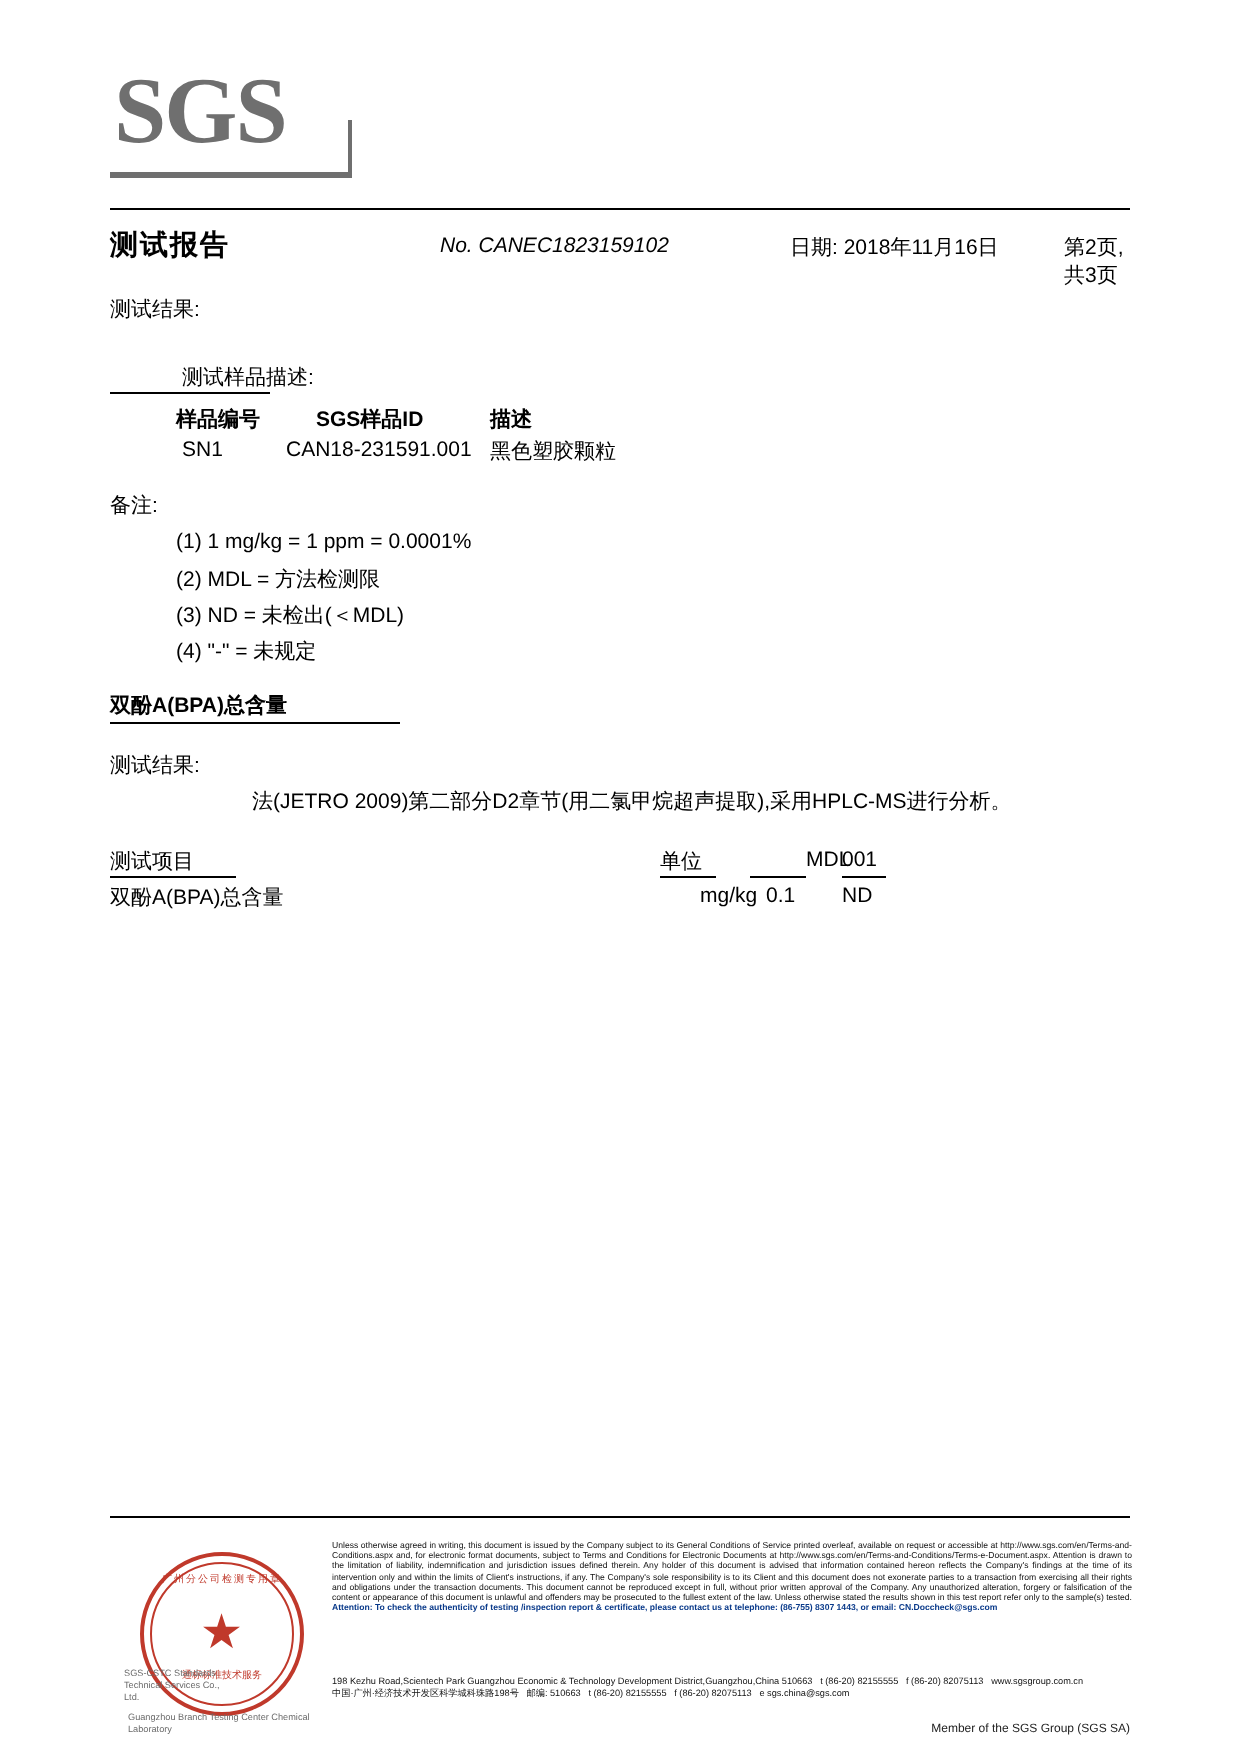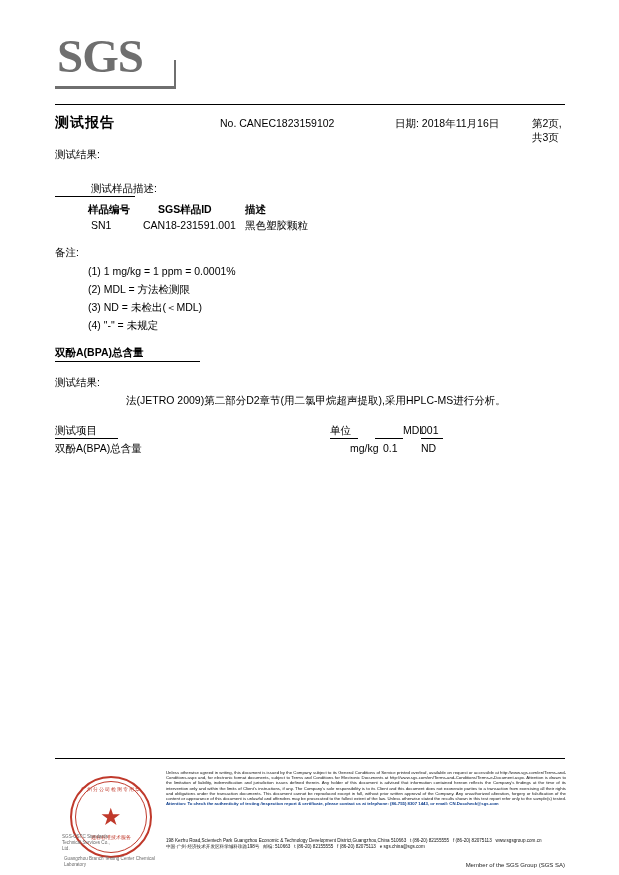--- a/index.html
+++ b/index.html
@@ -80,20 +80,21 @@
     top: 0;
     font-size: 14px;
     font-weight: bold;
     letter-spacing: 1px;
   }
   .rep-no {
     position: absolute;
     left: 165px;
     top: 3px;
     font-size: 10.5px;
+    font-style: italic;
   }
   .rep-date {
     position: absolute;
     left: 340px;
     top: 3px;
     font-size: 10.5px;
     text-align: right;
   }
   .rep-page {
     position: absolute;

